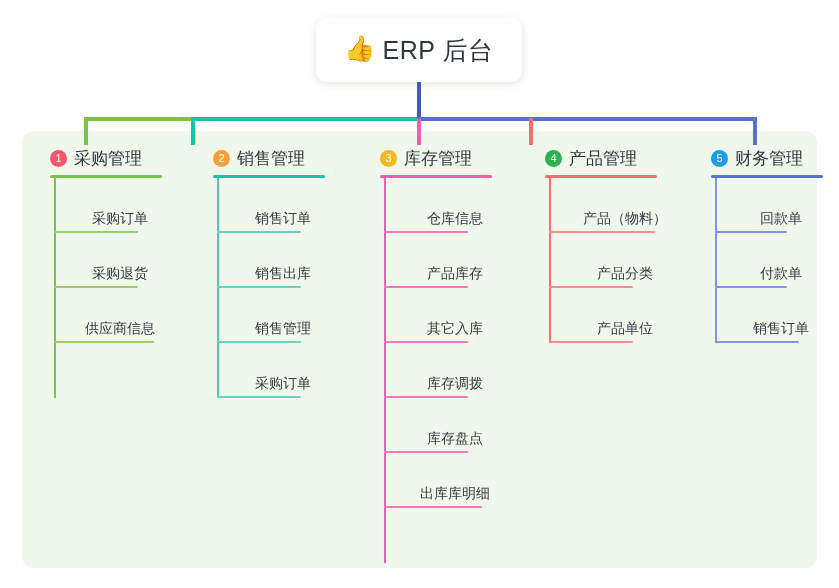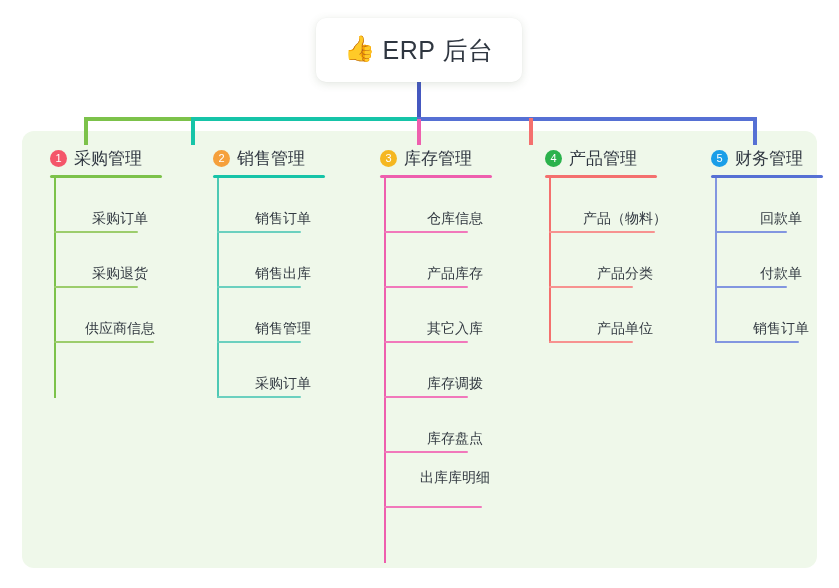--- a/index.html
+++ b/index.html
@@ -152,21 +152,21 @@
         <span class="item-rule" style="background:#f178bb;left:18px;width:84px;"></span>
       </div>
       <div class="item" style="padding-left:18px;">
         <span class="item-label">库存调拨</span>
         <span class="item-rule" style="background:#f178bb;left:18px;width:84px;"></span>
       </div>
       <div class="item" style="padding-left:18px;">
         <span class="item-label">库存盘点</span>
         <span class="item-rule" style="background:#f178bb;left:18px;width:84px;"></span>
       </div>
-      <div class="item" style="padding-left:18px;align-items:center;">
+      <div class="item" style="padding-left:18px;">
         <span class="item-label">出库库明细</span>
         <span class="item-rule" style="background:#f178bb;left:18px;width:98px;"></span>
       </div>
     </div>
   </div>
 
   <div class="col" style="left:531px;width:170px;">
     <div class="col-head">
       <span class="badge" style="background:#2bb24c;">4</span>
       <span class="col-title">产品管理</span>

